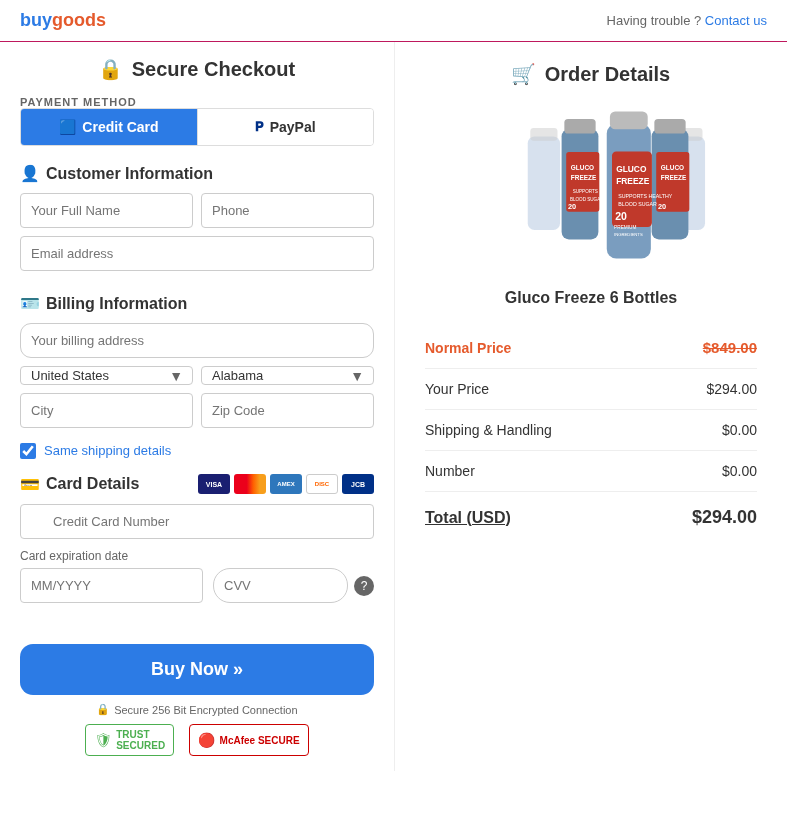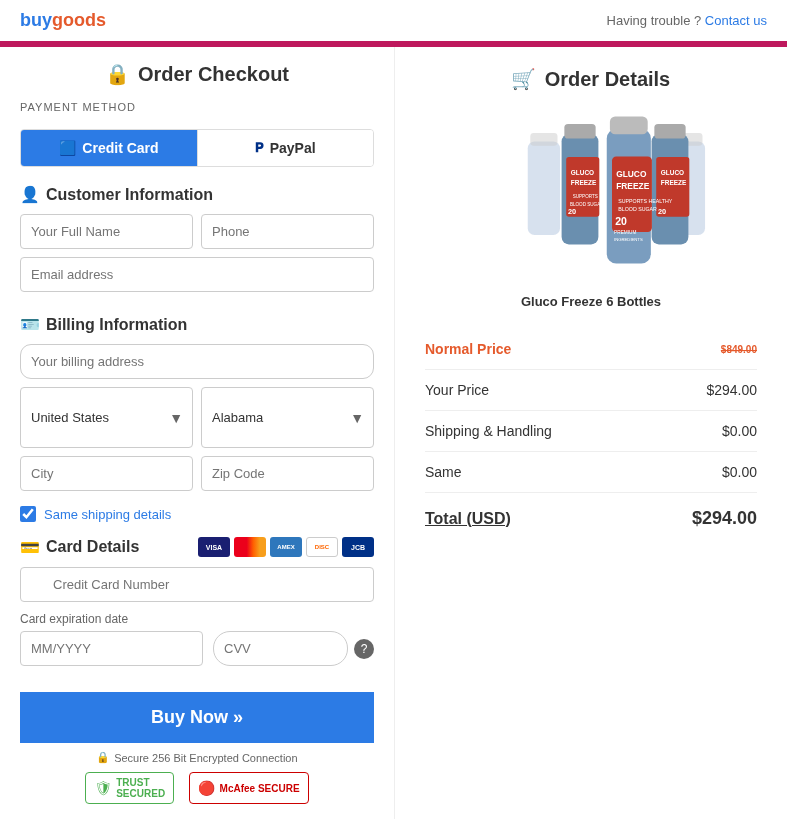--- a/index.html
+++ b/index.html
@@ -1,92 +1,92 @@
 <!DOCTYPE html>
 <html><head>
   <meta charset="utf-8">
   <style>
     * { box-sizing: border-box; margin: 0; padding: 0; }
     body { font-family: Arial, sans-serif; background: #fff; color: #333; font-size: 14px; }
 
     
-    .header { display: flex; justify-content: space-between; align-items: center; padding: 10px 20px; border-bottom: 6px solid #be185d; }
+    .header { display: flex; justify-content: space-between; align-items: center; padding: 10px 20px; border-bottom: 1px solid #be185d; }
     .logo { color: #2c7be5; font-size: 18px; font-weight: bold; }
     .header-right { font-size: 13px; color: #666; }
     .header-right a { color: #2c7be5; text-decoration: none; }
 
     
     .main { display: flex; padding: 0; }
 
     
     .left-panel { width: 395px; padding: 15px 20px; border-right: 1px solid #eee; }
     .right-panel { flex: 1; padding: 20px 30px; }
 
     
     .section-title { font-size: 20px; font-weight: bold; text-align: center; margin-bottom: 15px; display: flex; align-items: center; justify-content: center; gap: 8px; }
 
     
-    .payment-label { font-size: 11px; font-weight: normal; color: #666; letter-spacing: 1px; text-transform: uppercase; margin-bottom: 16px; }
+    .payment-label { font-size: 11px; font-weight: bold; color: #666; letter-spacing: 1px; text-transform: uppercase; margin-bottom: 0; }
     .payment-tabs { display: flex; border: 1px solid #ddd; border-radius: 4px; overflow: hidden; margin-bottom: 18px; }
     .payment-tab { flex: 1; padding: 10px; text-align: center; cursor: pointer; font-size: 14px; font-weight: bold; display: flex; align-items: center; justify-content: center; gap: 6px; }
     .payment-tab.active { background: #2c7be5; color: #fff; }
     .payment-tab.inactive { background: #fff; color: #333; border-left: 1px solid #ddd; }
 
     
     .subsection { margin-bottom: 15px; }
     .subsection-title { font-size: 16px; font-weight: bold; margin-bottom: 10px; display: flex; align-items: center; gap: 6px; }
 
     .form-row { display: flex; gap: 8px; margin-bottom: 8px; }
     .form-input { width: 100%; padding: 9px 10px; border: 1px solid #ccc; border-radius: 4px; font-size: 13px; color: #aaa; outline: none; }
 
     .select-wrap { position: relative; flex: 1; }
-    .form-select { width: 100%; padding: 22px 10px; border: 1px solid #ccc; border-radius: 4px; font-size: 13px; color: #333; background: #fff; appearance: none; outline: none; cursor: pointer; }
+    .form-select { width: 100%; padding: 1px 10px; border: 1px solid #ccc; border-radius: 4px; font-size: 13px; color: #333; background: #fff; appearance: none; outline: none; cursor: pointer; }
     .select-arrow { position: absolute; right: 10px; top: 50%; transform: translateY(-50%); pointer-events: none; color: #666; }
 
     
-    .checkbox-row { display: flex; align-items: center; gap: 8px; margin-bottom: 15px; }
+    .checkbox-row { display: flex; gap: 8px; margin-bottom: 15px; }
     .checkbox-row input[type=checkbox] { width: 16px; height: 16px; accent-color: #2c7be5; }
     .checkbox-label { font-size: 13px; color: #2c7be5; }
 
     
     .card-details-header { display: flex; align-items: center; justify-content: space-between; margin-bottom: 10px; }
     .card-details-title { font-size: 16px; font-weight: bold; display: flex; align-items: center; gap: 6px; }
     .card-icons { display: flex; gap: 4px; align-items: center; }
     .card-icon { width: 32px; height: 20px; border-radius: 3px; display: flex; align-items: center; justify-content: center; font-size: 8px; font-weight: bold; }
     .card-icon.visa { background: #1a1f71; color: #fff; }
     .card-icon.amex { background: #2e77bc; color: #fff; }
     .card-icon.discover { background: #ff6600; color: #fff; }
     .card-icon.jcb { background: #003087; color: #fff; }
 
     .expiry-label { font-size: 12px; color: #666; margin-bottom: 5px; }
     .expiry-row { display: flex; gap: 10px; margin-bottom: 8px; justify-content: space-between; }
     .cvv-wrap { display: flex; align-items: center; gap: 6px; flex: 1; }
     .cvv-wrap .form-input { flex: 1; border-radius: 17px; }
     .help-icon { width: 20px; height: 20px; border-radius: 50%; background: #666; color: #fff; display: flex; align-items: center; justify-content: center; font-size: 12px; cursor: pointer; flex-shrink: 0; }
 
     
-    .buy-btn { width: 100%; padding: 15px; background: #2c7be5; color: #fff; border: none; border-radius: 0; font-size: 18px; font-weight: bold; cursor: pointer; margin-top: 11px; }
+    .buy-btn { width: 100%; padding: 15px; background: #2c7be5; color: #fff; border: none; border-radius: 13px; font-size: 18px; font-weight: bold; cursor: pointer; margin-top: 26px; }
 
     .secure-text { text-align: center; font-size: 11px; color: #666; margin-top: 8px; display: flex; align-items: center; justify-content: center; gap: 4px; }
     .trust-badges { display: flex; justify-content: center; gap: 15px; margin-top: 8px; }
     .trust-badge { display: flex; align-items: center; gap: 4px; border: 1px solid #4caf50; border-radius: 4px; padding: 4px 8px; }
     .trust-badge-green { color: #4caf50; font-size: 10px; font-weight: bold; }
     .trust-badge-red { border-color: #c00; color: #c00; font-size: 10px; font-weight: bold; }
 
     
     .product-img-wrap { text-align: center; margin-bottom: 15px; }
     .bottles-svg { width: 240px; height: 170px; }
 
-    .product-name { text-align: center; font-size: 13px; font-weight: bold; margin-bottom: 20px; }
+    .product-name { text-align: center; font-size: 16px; font-weight: bold; margin-bottom: 20px; }
     .price-row { display: flex; justify-content: space-between; padding: 12px 0; border-bottom: 1px solid #eee; align-items: center; }
     .price-row:last-child { border-bottom: none; font-weight: bold; font-size: 16px; }
     .price-label { font-size: 14px; color: #333; }
     .price-label.normal { color: #e55a2c; font-weight: bold; }
     .price-value { font-size: 14px; color: #333; }
-    .price-value.strikethrough { text-decoration: line-through; color: #e55a2c; font-size: 10px; font-weight: bold; }
+    .price-value.strikethrough { text-decoration: line-through; color: #e55a2c; font-size: 15px; font-weight: bold; }
     .price-value.total { font-size: 18px; font-weight: bold; }
   </style>
 </head>
 <body>
 
 <div class="header">
   <div class="logo">
     <span>buy</span><span style="color:#e55a2c">goods</span>
   </div>
   <div class="header-right">
@@ -95,21 +95,21 @@
   </div>
 </div>
 
 <div class="main">
 
   <div class="left-panel">
 
     
     <div class="section-title">
       <span>🔒</span>
-      <span>Order Checkout</span>
+      <span>Secure Checkout</span>
     </div>
 
     
     <div class="subsection">
       <div class="payment-label">PAYMENT METHOD</div>
       <div class="payment-tabs">
         <div class="payment-tab active">
           <span>🟦</span>
           <span>Credit Card</span>
         </div>
@@ -279,21 +279,21 @@
       </div>
       <div class="price-row">
         <span class="price-label">Your Price</span>
         <span class="price-value">$294.00</span>
       </div>
       <div class="price-row">
         <span class="price-label">Shipping &amp; Handling</span>
         <span class="price-value">$0.00</span>
       </div>
       <div class="price-row">
-        <span class="price-label">Same</span>
+        <span class="price-label">Number</span>
         <span class="price-value">$0.00</span>
       </div>
       <div class="price-row" style="padding-top:15px;">
         <span class="price-label" style="font-size:16px;font-weight:bold;text-decoration:underline;">Total (USD)</span>
         <span class="price-value total">$294.00</span>
       </div>
     </div>
 
   </div>
 </div>

